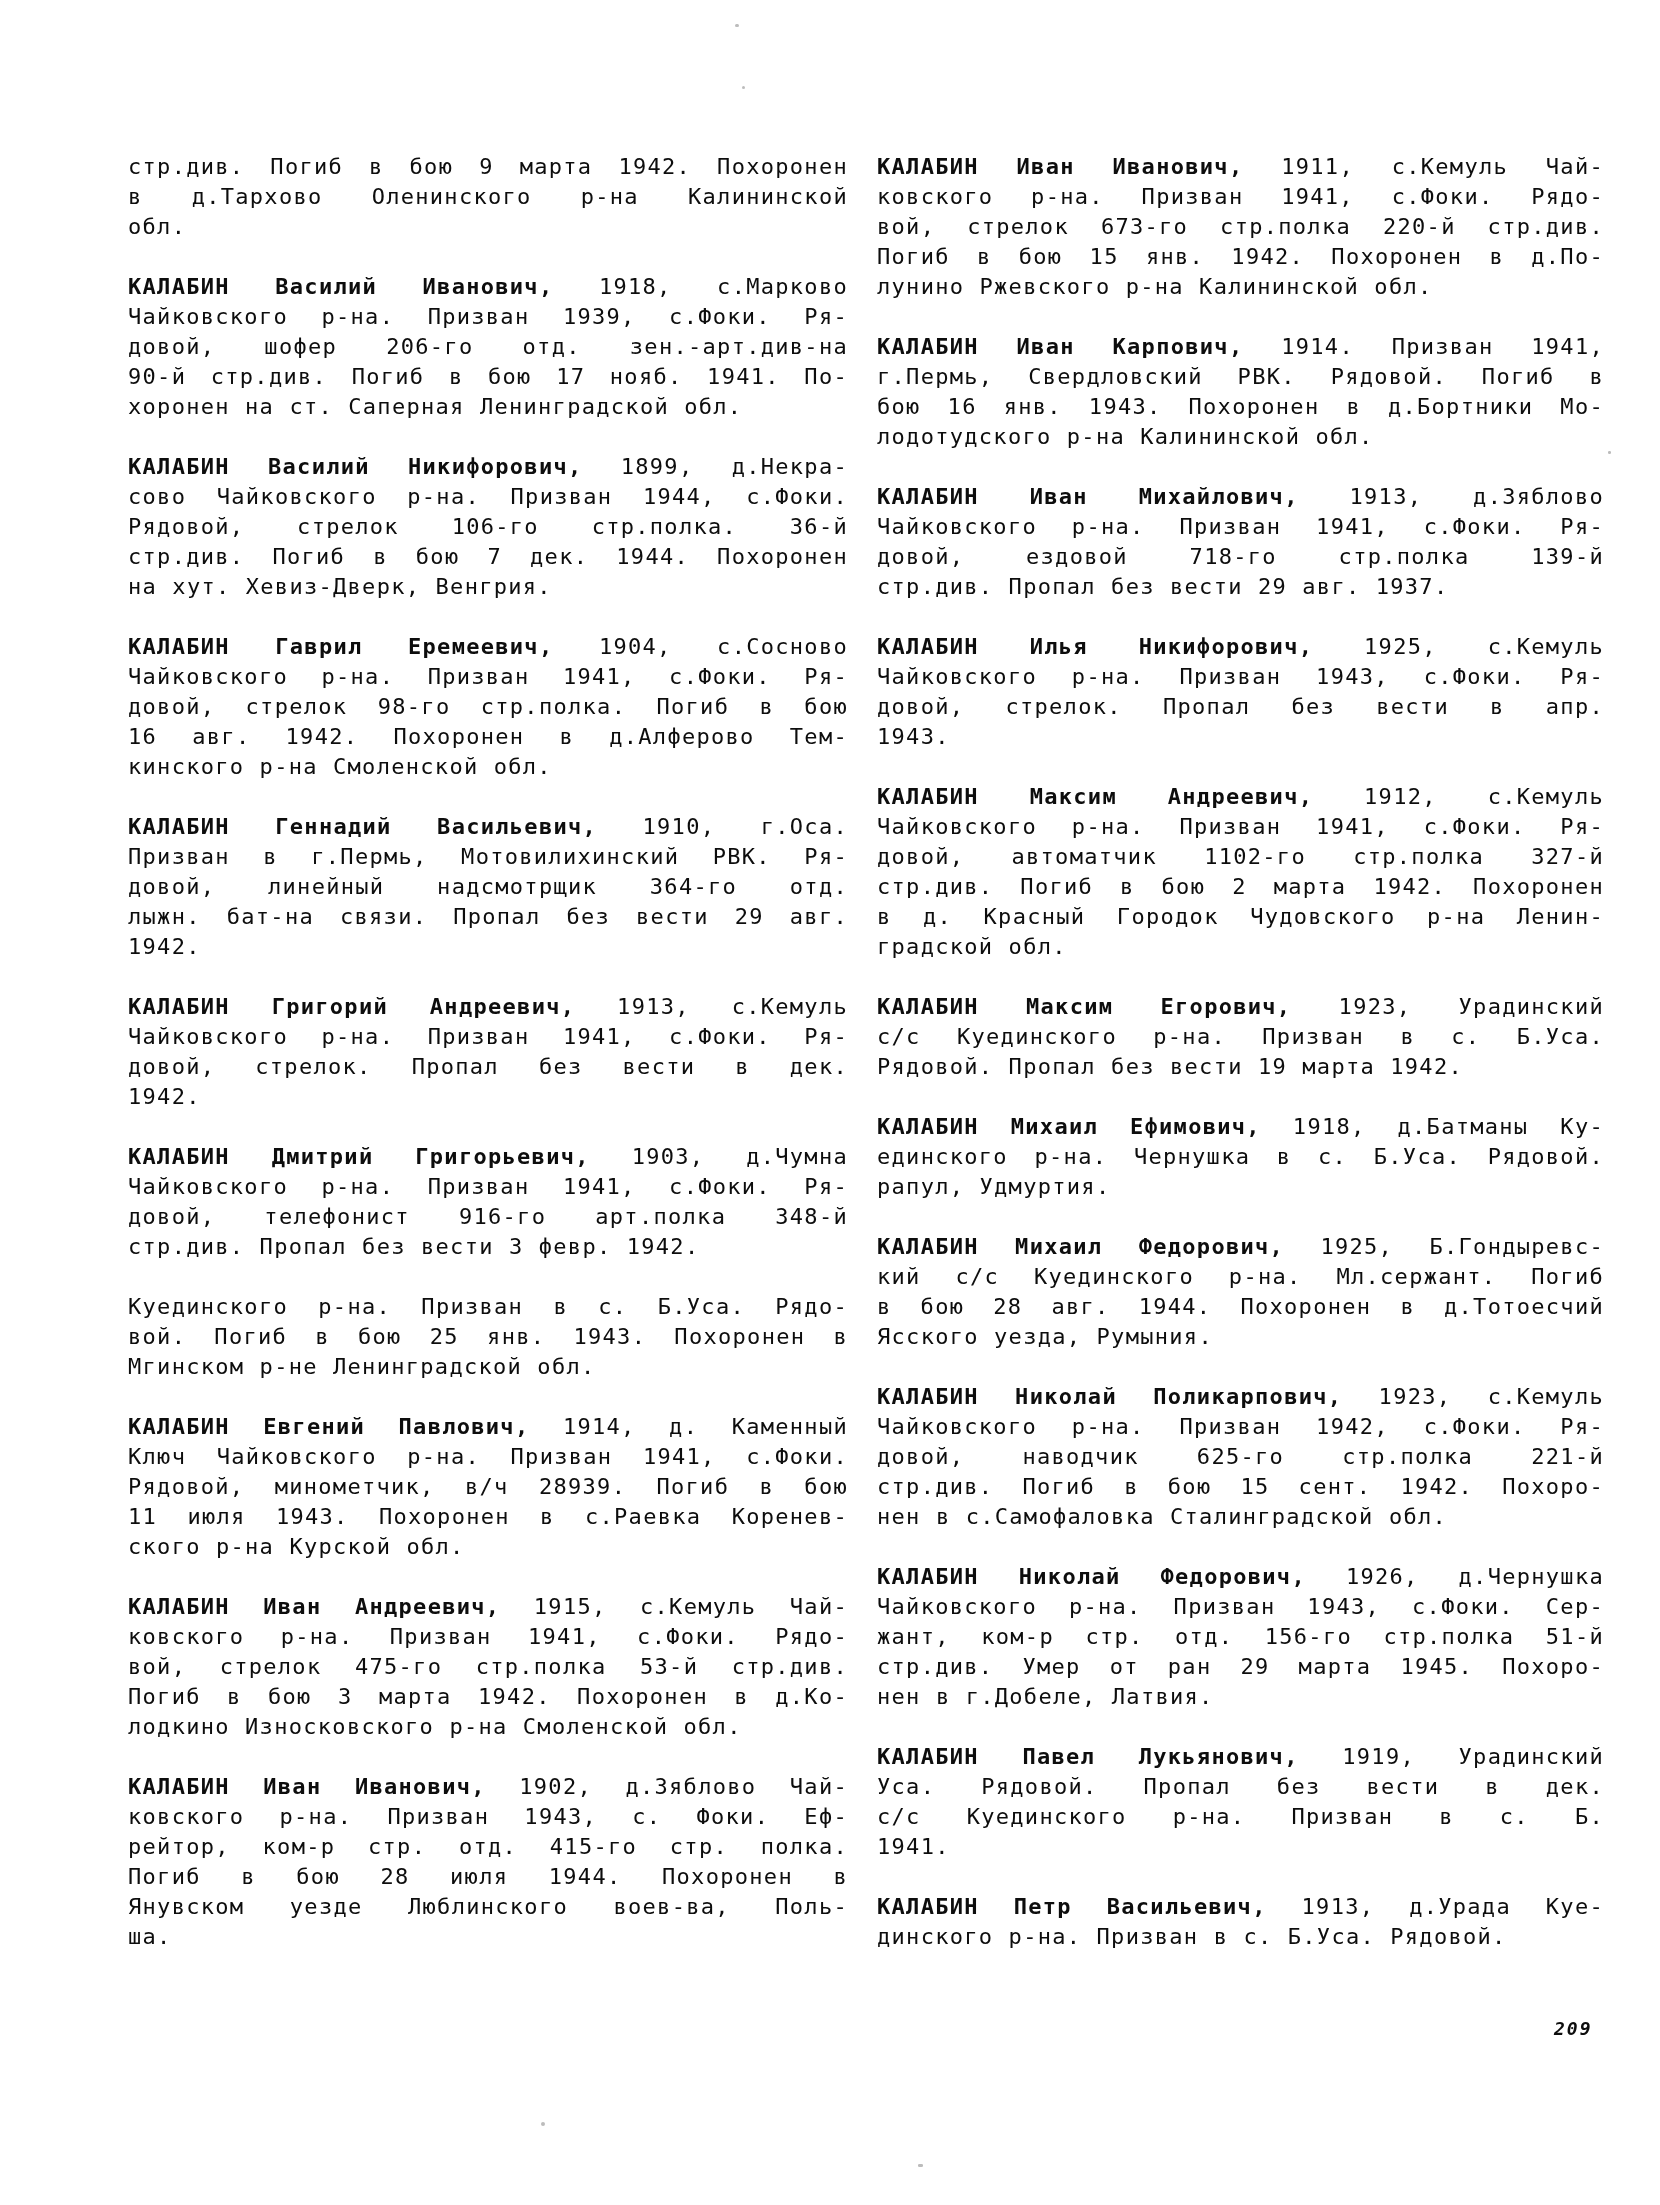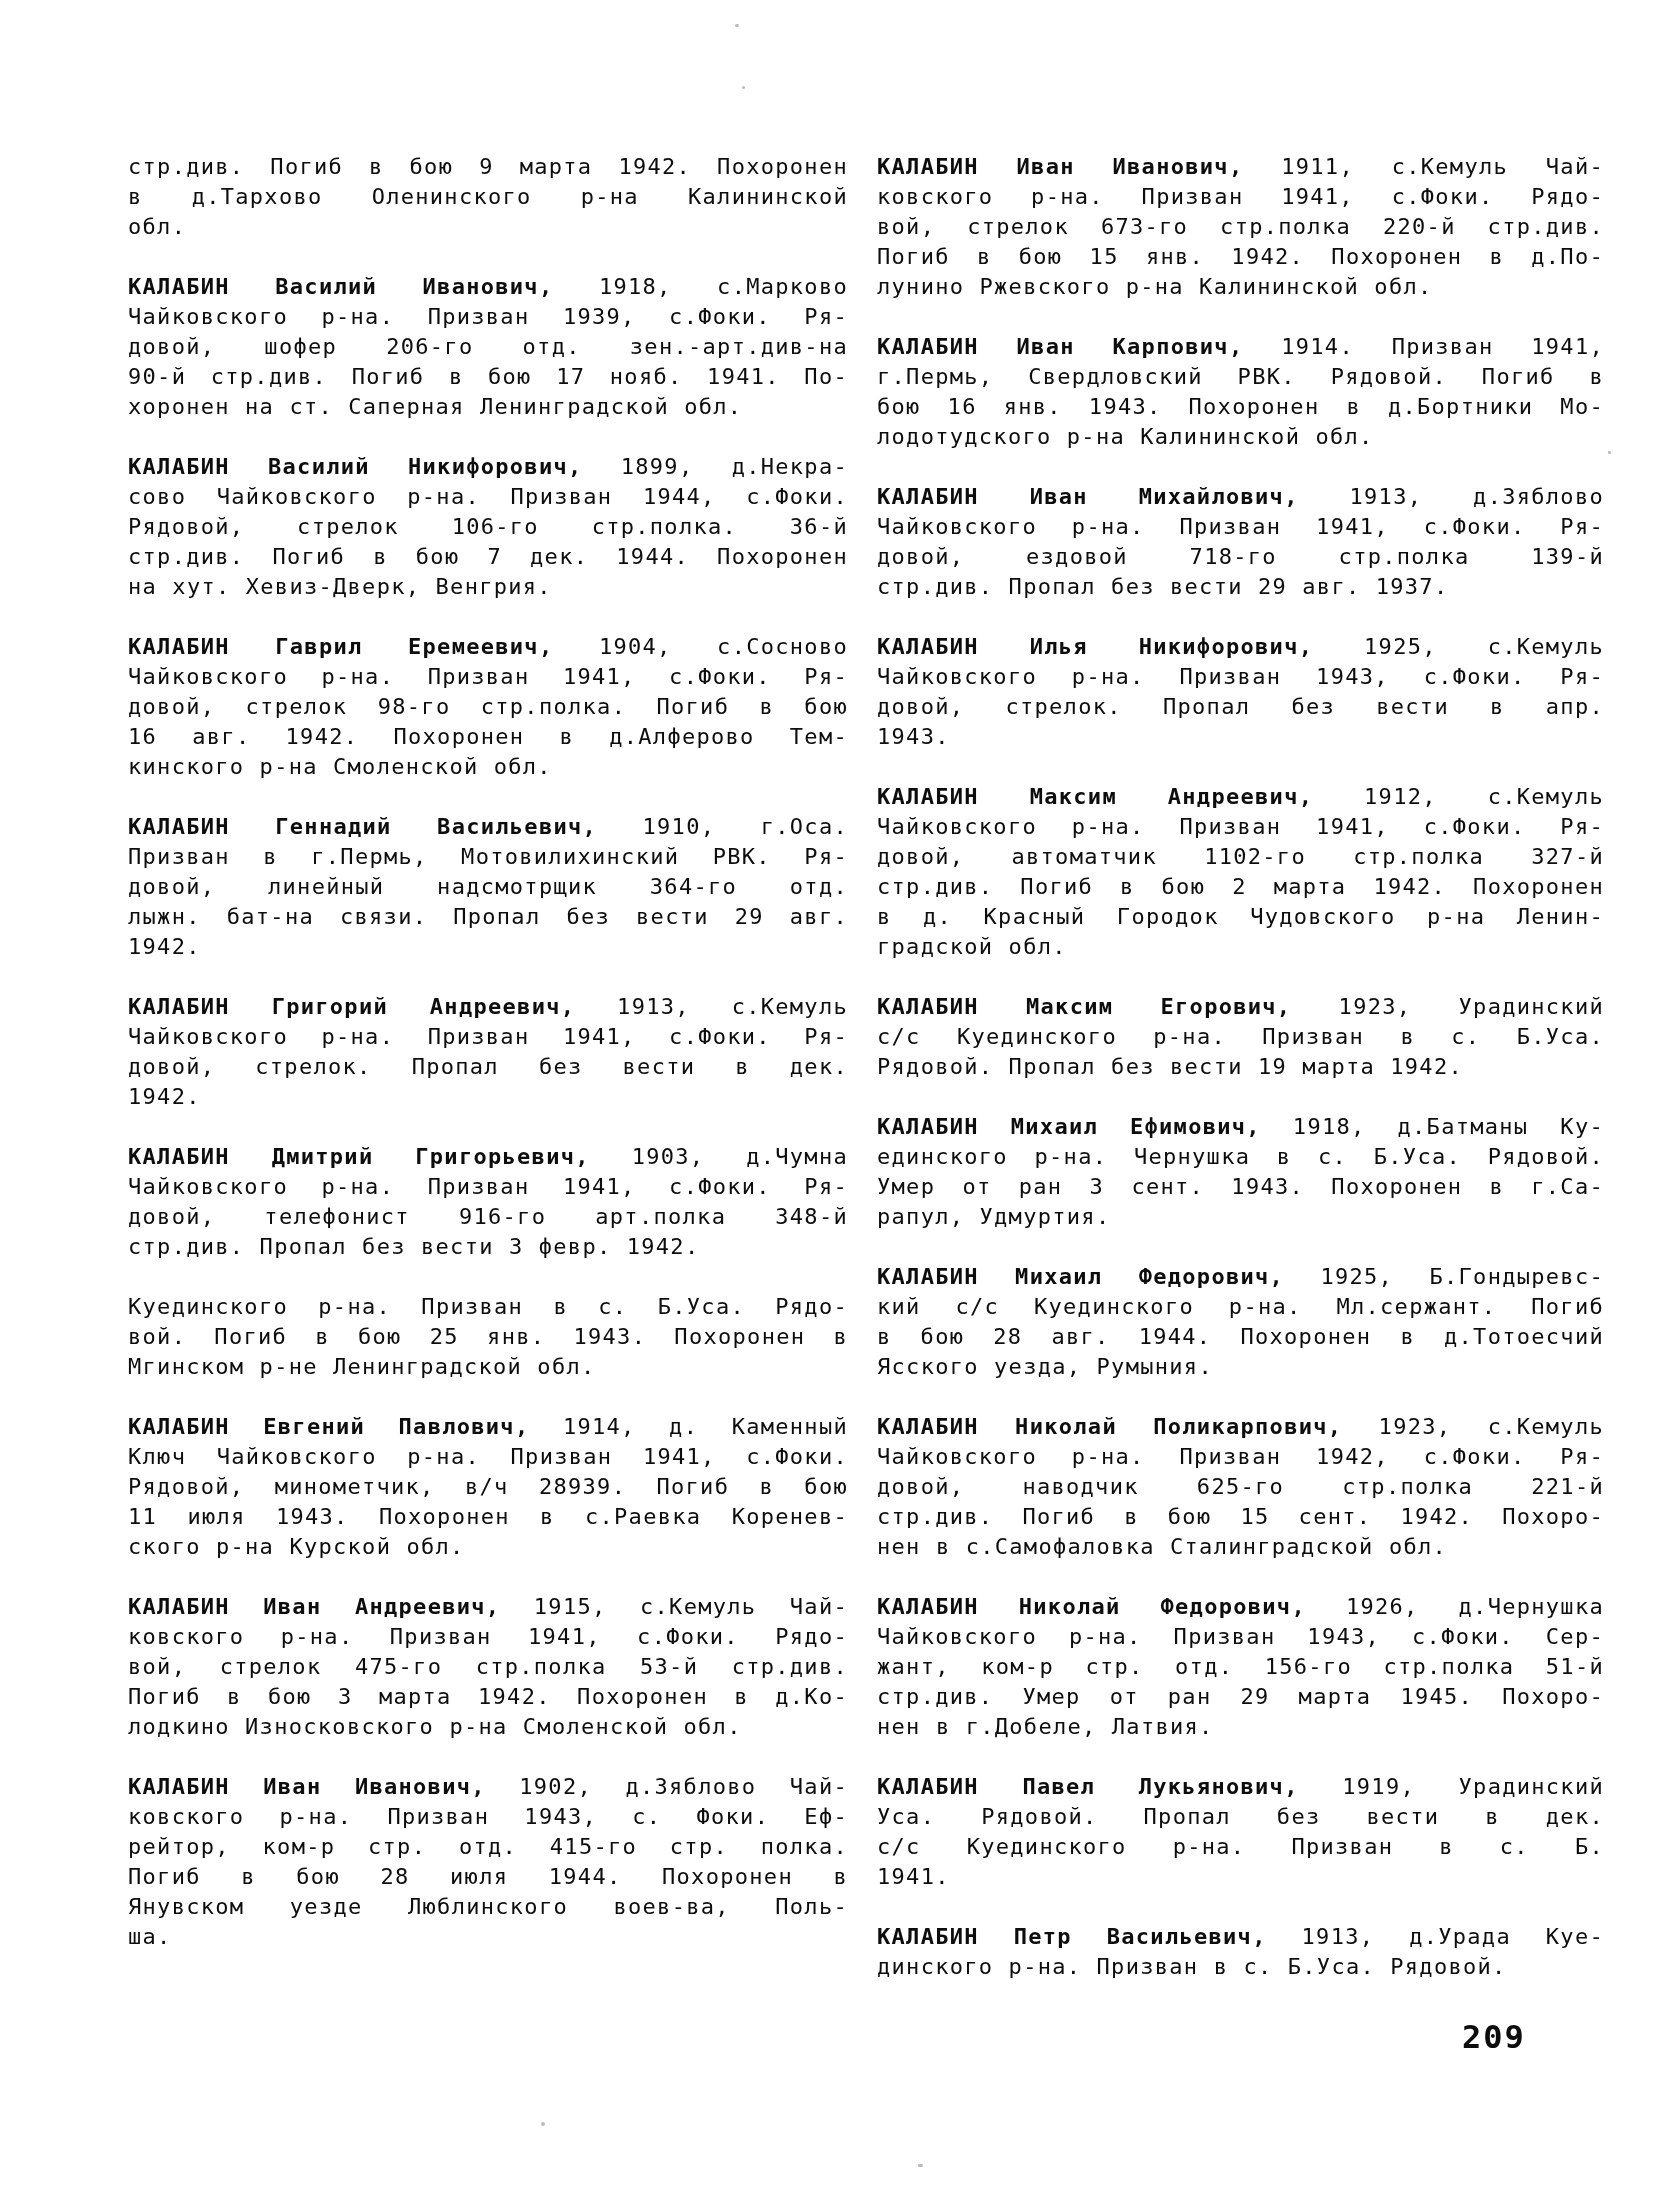--- a/index.html
+++ b/index.html
@@ -42,25 +42,26 @@
   }
   .line.final {
     text-align-last: left;
   }
   .name {
     font-weight: bold;
   }
 
   .page-number {
     position: absolute;
-    left: 1424px;
+    left: 1516px;
     top: 2018px;
-    font-size: 32px;
+    font-size: 18px;
     letter-spacing: 2px;
     font-weight: bold;
+    font-style: italic;
   }
 
   .speck {
     position: absolute;
     background: #6a6a6a;
     border-radius: 50%;
     opacity: 0.45;
   }
   .speck-1 { left: 697px; top: 23.5px;   width: 3.9px; height: 3.9px; }
   .speck-2 { left: 704px; top: 86px;  width: 3.3px; height: 3.3px; }
@@ -181,21 +182,20 @@
         <div class="line final">градской обл.</div>
       </div>
       <div class="entry">
         <div class="line"><span class="name">КАЛАБИН Максим Егорович,</span> 1923, Урадинский</div>
         <div class="line">с/с Куединского р-на. Призван в с. Б.Уса.</div>
         <div class="line final">Рядовой. Пропал без вести 19 марта 1942.</div>
       </div>
       <div class="entry">
         <div class="line"><span class="name">КАЛАБИН Михаил Ефимович,</span> 1918, д.Батманы Ку-</div>
         <div class="line">единского р-на. Чернушка в с. Б.Уса. Рядовой.</div>
-        <div class="line">Умер от ран 3 сент. 1943. Похоронен в г.Са-</div>
         <div class="line final">рапул, Удмуртия.</div>
       </div>
       <div class="entry">
         <div class="line"><span class="name">КАЛАБИН Михаил Федорович,</span> 1925, Б.Гондыревс-</div>
         <div class="line">кий с/с Куединского р-на. Мл.сержант. Погиб</div>
         <div class="line">в бою 28 авг. 1944. Похоронен в д.Тотоесчий</div>
         <div class="line final">Ясского уезда, Румыния.</div>
       </div>
       <div class="entry">
         <div class="line"><span class="name">КАЛАБИН Николай Поликарпович,</span> 1923, с.Кемуль</div>

